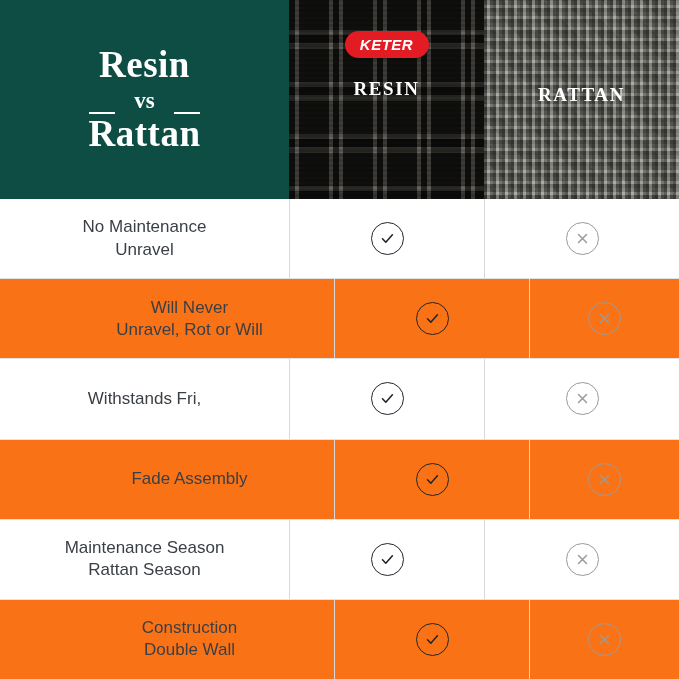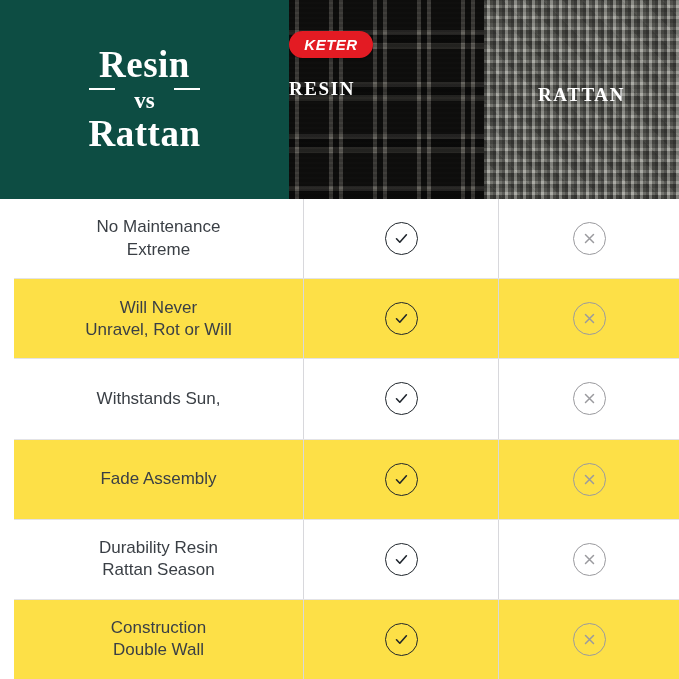--- a/index.html
+++ b/index.html
@@ -42,21 +42,21 @@
     font-size: 37px;
     font-weight: bold;
     letter-spacing: 0.5px;
     line-height: 1.05;
   }
   .header-title .line2 {
     font-size: 23px;
     font-weight: bold;
     margin: 3px 0 1px 0;
     display: flex;
-    align-items: flex-start;
+    align-items: flex-end;
     gap: 19px;
   }
   .header-title .line2 .dash {
     display: inline-block;
     width: 26px;
     height: 2px;
     background: #ffffff;
   }
   .header-title .line3 {
     font-size: 37px;
@@ -66,21 +66,21 @@
   }
 
   
   .header-resin {
     width: 195px;
     position: relative;
     overflow: hidden;
     background: #3a3a38;
     display: flex;
     flex-direction: column;
-    align-items: flex-start;
+    align-items: center;
   }
   .weave-resin {
     position: absolute;
     inset: 0;
     background-color: #35332f;
     background-image:
       repeating-linear-gradient(90deg,
         rgba(0,0,0,0.55) 0px, rgba(0,0,0,0.55) 6px,
         rgba(120,118,112,0.35) 6px, rgba(120,118,112,0.35) 10px,
         rgba(0,0,0,0.5) 10px, rgba(0,0,0,0.5) 40px,
@@ -161,24 +161,23 @@
     flex: 1 1 auto;
     display: flex;
     flex-direction: column;
   }
   .row {
     display: flex;
     align-items: stretch;
     flex: 1 1 0;
     border-bottom: 1px solid #e3e3e6;
     position: relative;
-    margin-left: 14px;
   }
   .row:last-child { border-bottom: none; }
-  .row.alt { background: #fde047; }
+  .row.alt { background: #f97316; padding-left: 45px; }
   .row.plain { background: #ffffff; }
 
   .cell-feature {
     width: 289px;
     display: flex;
     align-items: center;
     justify-content: center;
     text-align: center;
     padding: 0 24px;
     box-sizing: border-box;
@@ -245,21 +244,21 @@
     </div>
 
   </div>
 
   <div class="table">
 
     <div class="row plain">
       <div class="cell-feature">
         <div>
           <div>No Maintenance</div>
-          <div>Extreme</div>
+          <div>Unravel</div>
         </div>
       </div>
       <div class="cell-mark">
         <div class="mark check">
           <svg width="17" height="17" viewBox="0 0 17 17">
               <path d="M3.5 8.8 L6.8 12.2 L13.4 4.8" fill="none" stroke="currentColor" stroke-width="1.6" stroke-linecap="round" stroke-linejoin="round"></path>
             </svg>
         </div>
       </div>
       <div class="cell-mark last">
@@ -290,21 +289,21 @@
           <svg width="15" height="15" viewBox="0 0 15 15">
               <path d="M3.5 3.5 L11.5 11.5 M11.5 3.5 L3.5 11.5" fill="none" stroke="currentColor" stroke-width="1.5" stroke-linecap="round"></path>
             </svg>
         </div>
       </div>
     </div>
 
     <div class="row plain">
       <div class="cell-feature">
         <div>
-          <div>Withstands Sun,</div>
+          <div>Withstands Fri,</div>
         </div>
       </div>
       <div class="cell-mark">
         <div class="mark check">
           <svg width="17" height="17" viewBox="0 0 17 17">
               <path d="M3.5 8.8 L6.8 12.2 L13.4 4.8" fill="none" stroke="currentColor" stroke-width="1.6" stroke-linecap="round" stroke-linejoin="round"></path>
             </svg>
         </div>
       </div>
       <div class="cell-mark last">
@@ -335,21 +334,21 @@
           <svg width="15" height="15" viewBox="0 0 15 15">
               <path d="M3.5 3.5 L11.5 11.5 M11.5 3.5 L3.5 11.5" fill="none" stroke="currentColor" stroke-width="1.5" stroke-linecap="round"></path>
             </svg>
         </div>
       </div>
     </div>
 
     <div class="row plain">
       <div class="cell-feature">
         <div>
-          <div>Durability Resin</div>
+          <div>Maintenance Season</div>
           <div>Rattan Season</div>
         </div>
       </div>
       <div class="cell-mark">
         <div class="mark check">
           <svg width="17" height="17" viewBox="0 0 17 17">
               <path d="M3.5 8.8 L6.8 12.2 L13.4 4.8" fill="none" stroke="currentColor" stroke-width="1.6" stroke-linecap="round" stroke-linejoin="round"></path>
             </svg>
         </div>
       </div>

